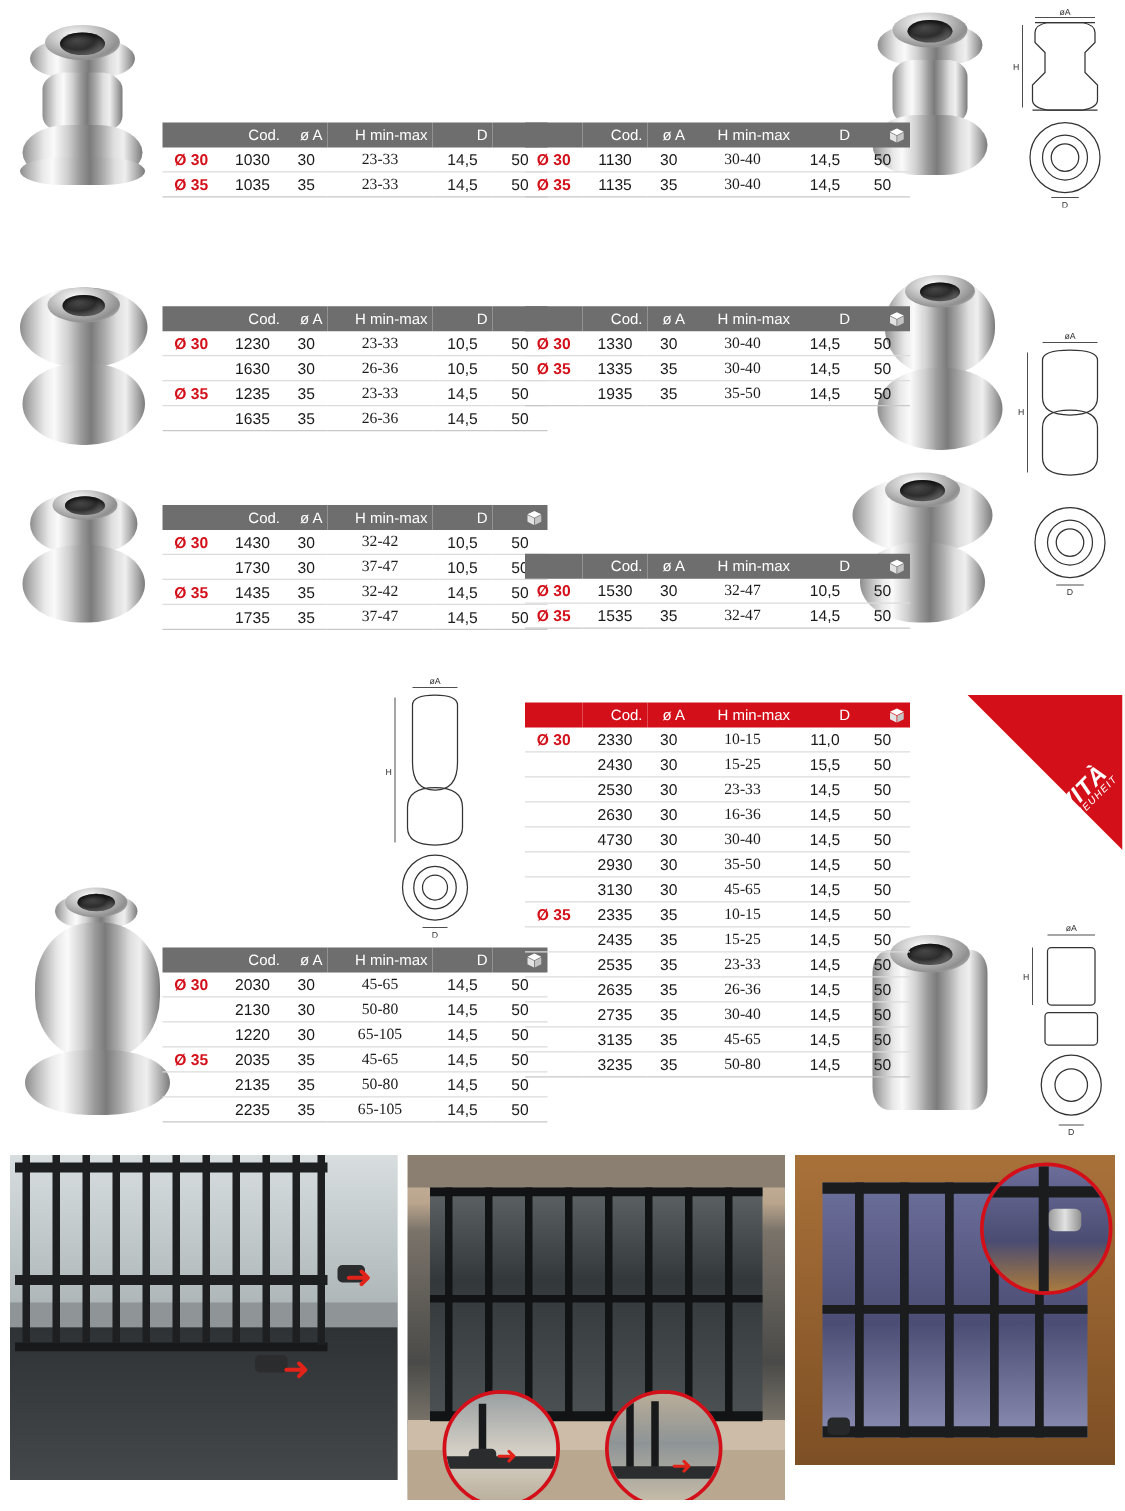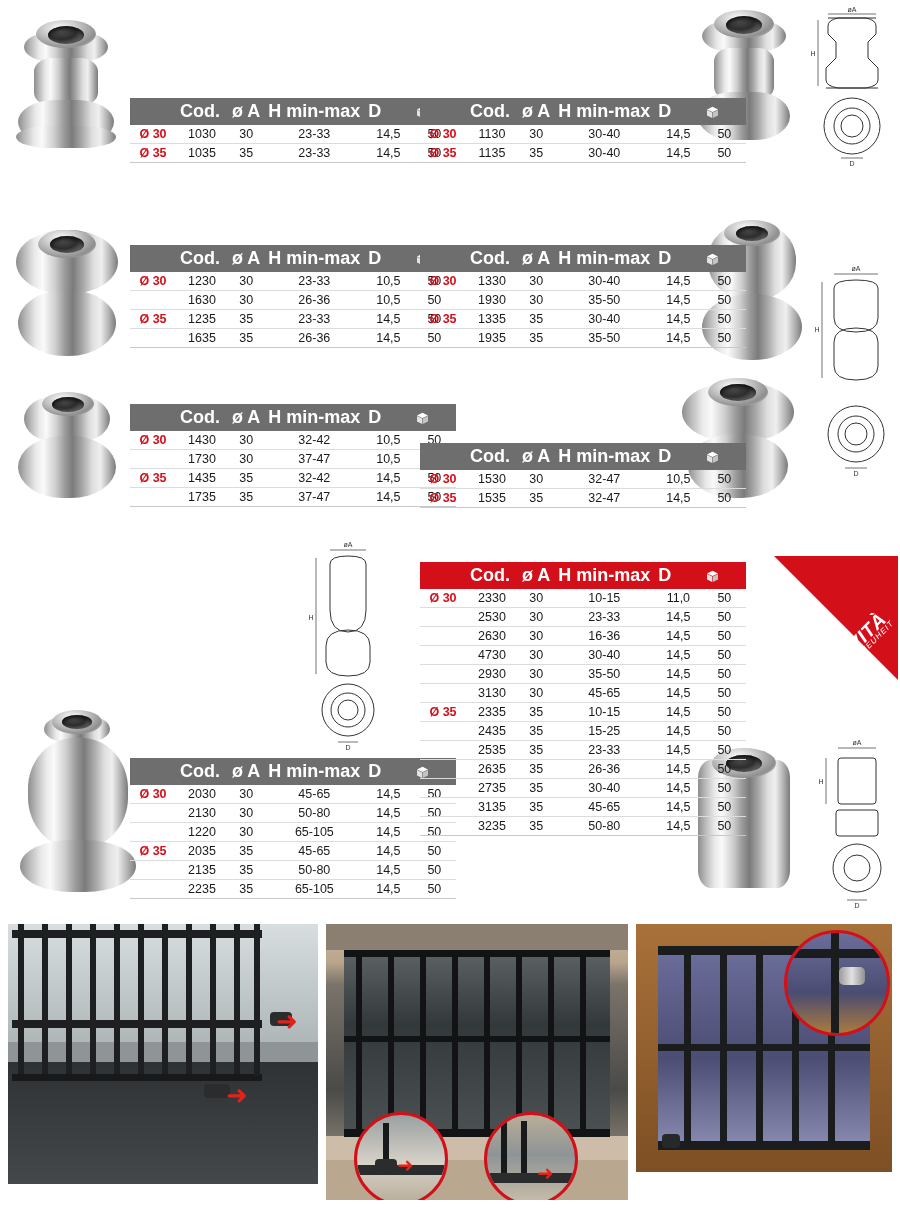--- a/index.html
+++ b/index.html
@@ -5,33 +5,33 @@
   html,body{margin:0;padding:0;}
   body{
     width:900px;height:1209px;position:relative;background:#ffffff;
     font-family:"Liberation Sans", sans-serif;color:#1a1a1a;overflow:hidden;
   }
   .abs{position:absolute;}
 
   
   table.spec{border-collapse:collapse;font-size:12.5px;}
   table.spec th{
-    background:#6e6e6e;color:#ffffff;font-weight:bold;font-size:18px;
-    padding:3px 4px;text-align:left;white-space:nowrap;
+    background:#6e6e6e;color:#ffffff;font-weight:normal;font-size:12px;
+    padding:3px 4px;text-align:right;white-space:nowrap;
   }
   table.spec th.hdr-red{background:#d3101a;}
   table.spec td{
     padding:2px 4px;text-align:center;white-space:nowrap;border-bottom:1px solid #dcdcdc;
   }
   table.spec tr:last-child td{border-bottom:1px solid #c8c8c8;}
   td.dia{color:#d3101a;font-weight:bold;text-align:right;padding-right:6px;width:38px;}
   td.blank{width:38px;}
   td.cod{width:44px;text-align:center;}
   td.a{width:26px;}
-  td.h{width:76px;}
+  td.h{width:76px;font-family:Liberation Serif, serif;}
   td.d{width:40px;}
   td.q{width:36px;}
   th.t-cod{width:44px;text-align:left;padding-left:6px;}
   th.t-a{width:26px;}
   th.t-h{width:76px;}
   th.t-d{width:40px;}
   th.t-q{width:36px;}
   th.spacer{background:transparent;width:38px;padding:0;}
   .cube{display:inline-block;width:13px;height:13px;position:relative;vertical-align:middle;}
   .cube svg{display:block;}
@@ -284,28 +284,20 @@
         </tr>
         <tr>
           <td class="dia">Ø 30</td>
           <td class="cod">1330</td>
           <td class="a">30</td>
           <td class="h">30-40</td>
           <td class="d">14,5</td>
           <td class="q">50</td>
         </tr>
         <tr>
-          <td class="blank"></td>
-          <td class="cod">1930</td>
-          <td class="a">30</td>
-          <td class="h">35-50</td>
-          <td class="d">14,5</td>
-          <td class="q">50</td>
-        </tr>
-        <tr>
           <td class="dia">Ø 35</td>
           <td class="cod">1335</td>
           <td class="a">35</td>
           <td class="h">30-40</td>
           <td class="d">14,5</td>
           <td class="q">50</td>
         </tr>
         <tr>
           <td class="blank"></td>
           <td class="cod">1935</td>
@@ -485,20 +477,28 @@
                 <path d="M1 3.9 L6.2 6.5 L6.2 12 L1 9.4 Z" fill="#e3e3e3"></path>
                 <path d="M12 3.9 L6.8 6.5 L6.8 12 L12 9.4 Z" fill="#c4c4c4"></path>
               </svg></span></th>
         </tr>
         <tr>
           <td class="dia">Ø 30</td>
           <td class="cod">2330</td>
           <td class="a">30</td>
           <td class="h">10-15</td>
           <td class="d">11,0</td>
+          <td class="q">50</td>
+        </tr>
+        <tr>
+          <td class="blank"></td>
+          <td class="cod">2430</td>
+          <td class="a">30</td>
+          <td class="h">15-25</td>
+          <td class="d">15,5</td>
           <td class="q">50</td>
         </tr>
         <tr>
           <td class="blank"></td>
           <td class="cod">2530</td>
           <td class="a">30</td>
           <td class="h">23-33</td>
           <td class="d">14,5</td>
           <td class="q">50</td>
         </tr>

